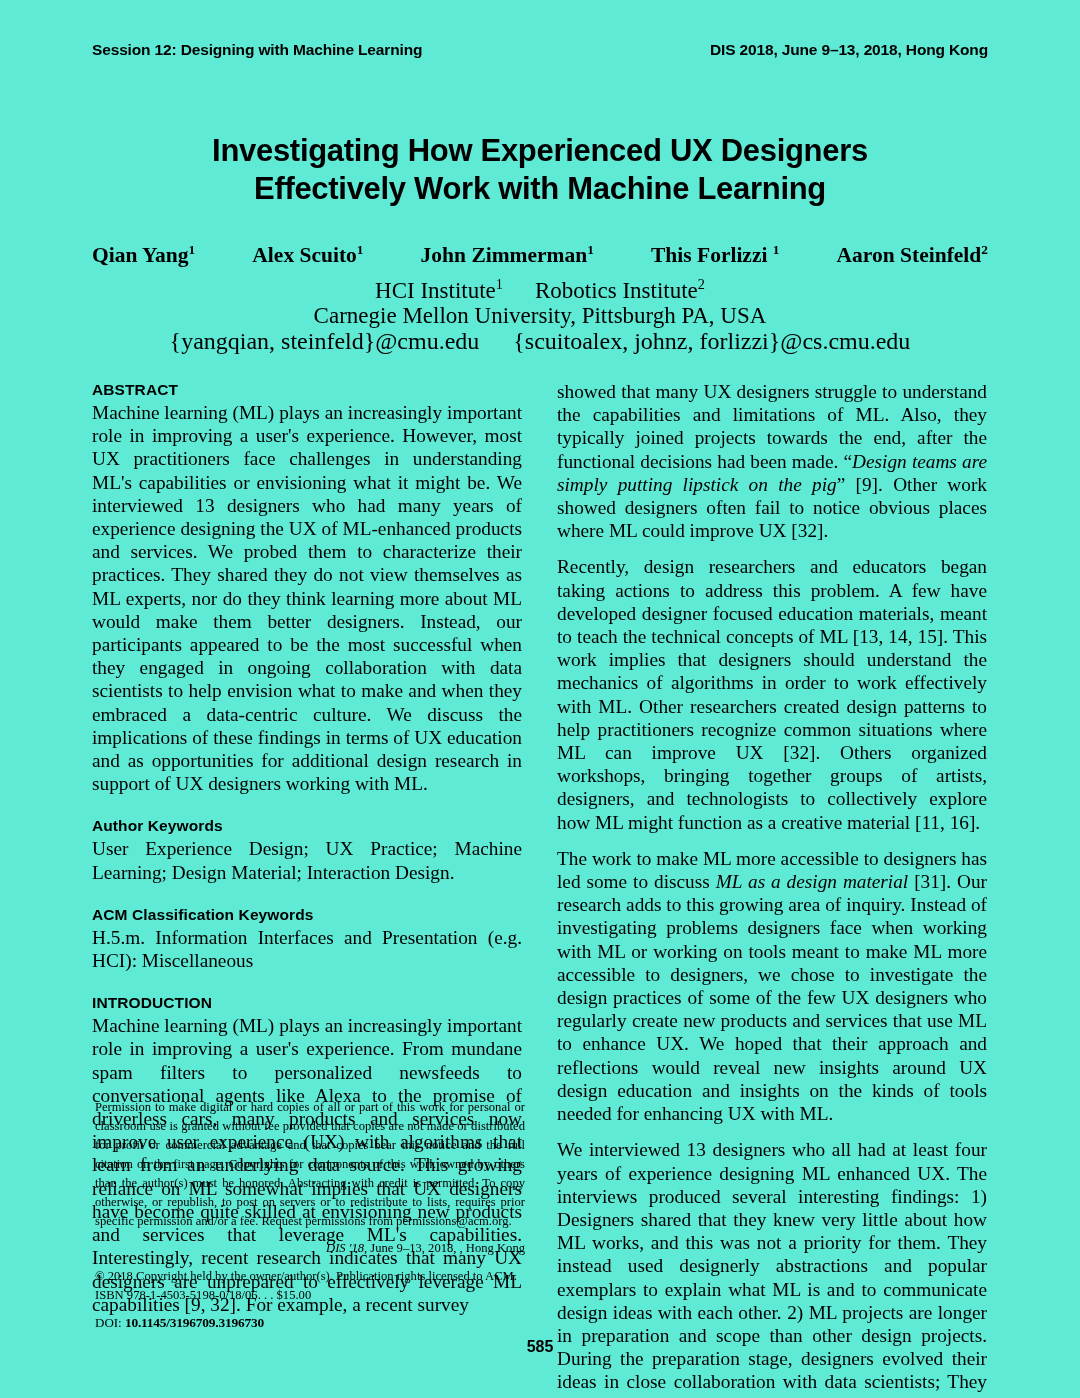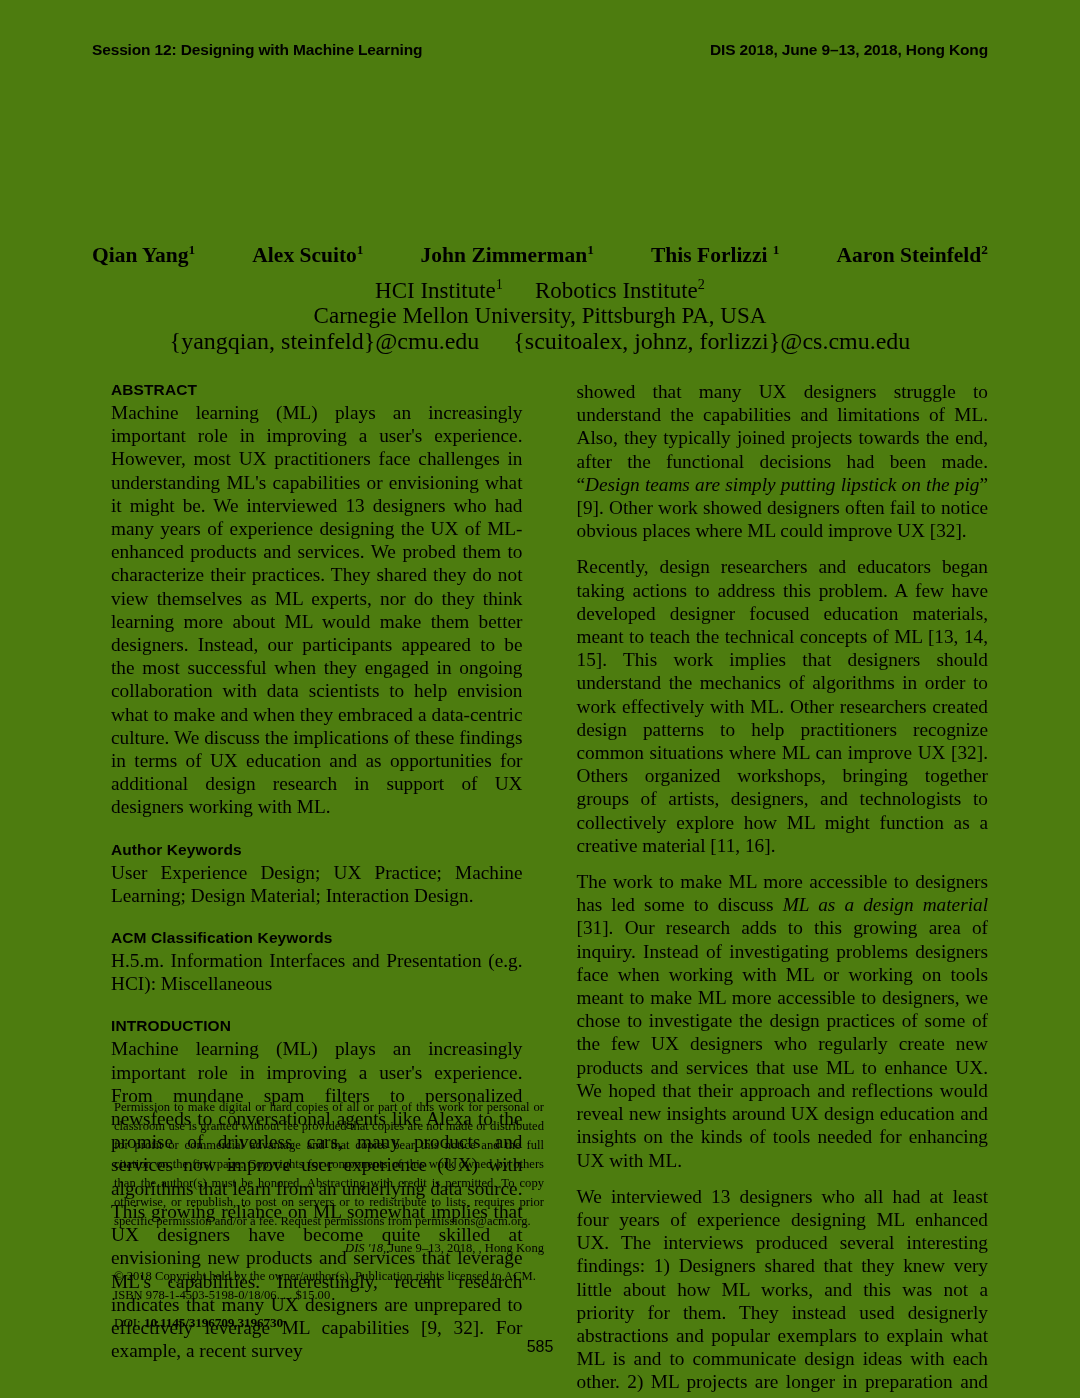--- a/index.html
+++ b/index.html
@@ -4,21 +4,21 @@
 <style>
   html, body {
     margin: 0;
     padding: 0;
     background: #ffffff;
   }
   .page {
     position: relative;
     width: 1080px;
     height: 1398px;
-    background: #4d7c0f;
+    background: #5eead4;
     color: #000000;
     font-family: "Liberation Serif", "DejaVu Serif", serif;
     overflow: hidden;
   }
 
   
   .running-header {
     position: absolute;
     top: 41px;
     left: 92px;
@@ -93,21 +93,20 @@
     top: 380px;
     left: 92px;
     width: 896px;
     height: 910px;
     display: flex;
     gap: 35px;
   }
   .col {
     width: 430px;
     position: relative;
-    margin-left: 19px;
   }
 
   h2.sec-head {
     font-family: "Liberation Sans", "DejaVu Sans", sans-serif;
     font-weight: bold;
     font-size: 15.5px;
     letter-spacing: 0.1px;
     margin: 0 0 2px 0;
     line-height: 19px;
   }
@@ -160,34 +159,38 @@
   }
 
   
   .page-number {
     position: absolute;
     bottom: 42px;
     left: 0;
     width: 100%;
     text-align: center;
     font-family: "Liberation Sans", "DejaVu Sans", sans-serif;
-    font-weight: normal;
+    font-weight: bold;
     font-size: 16px;
   }
 </style>
 </head>
 <body>
 
 <div class="page">
 
   <div class="running-header">
     <span>Session 12: Designing with Machine Learning</span>
     <span>DIS 2018, June 9–13, 2018, Hong Kong</span>
   </div>
 
+  <div class="title-block">
+    <div class="paper-title">Investigating How Experienced UX Designers</div>
+    <div class="paper-title">Effectively Work with Machine Learning</div>
+  </div>
 
   <div class="author-block">
     <div class="author-row">
       <span class="author-name"><span>Qian Yang</span><sup>1</sup></span>
       <span class="author-name"><span>Alex Scuito</span><sup>1</sup></span>
       <span class="author-name"><span>John Zimmerman</span><sup>1</sup></span>
       <span class="author-name"><span>This Forlizzi </span><sup>1</sup></span>
       <span class="author-name"><span>Aaron Steinfeld</span><sup>2</sup></span>
     </div>
     <div class="affil-line"><span>HCI Institute</span><sup>1</sup><span class="gap-inline"></span><span>Robotics Institute</span><sup>2</sup></div>

